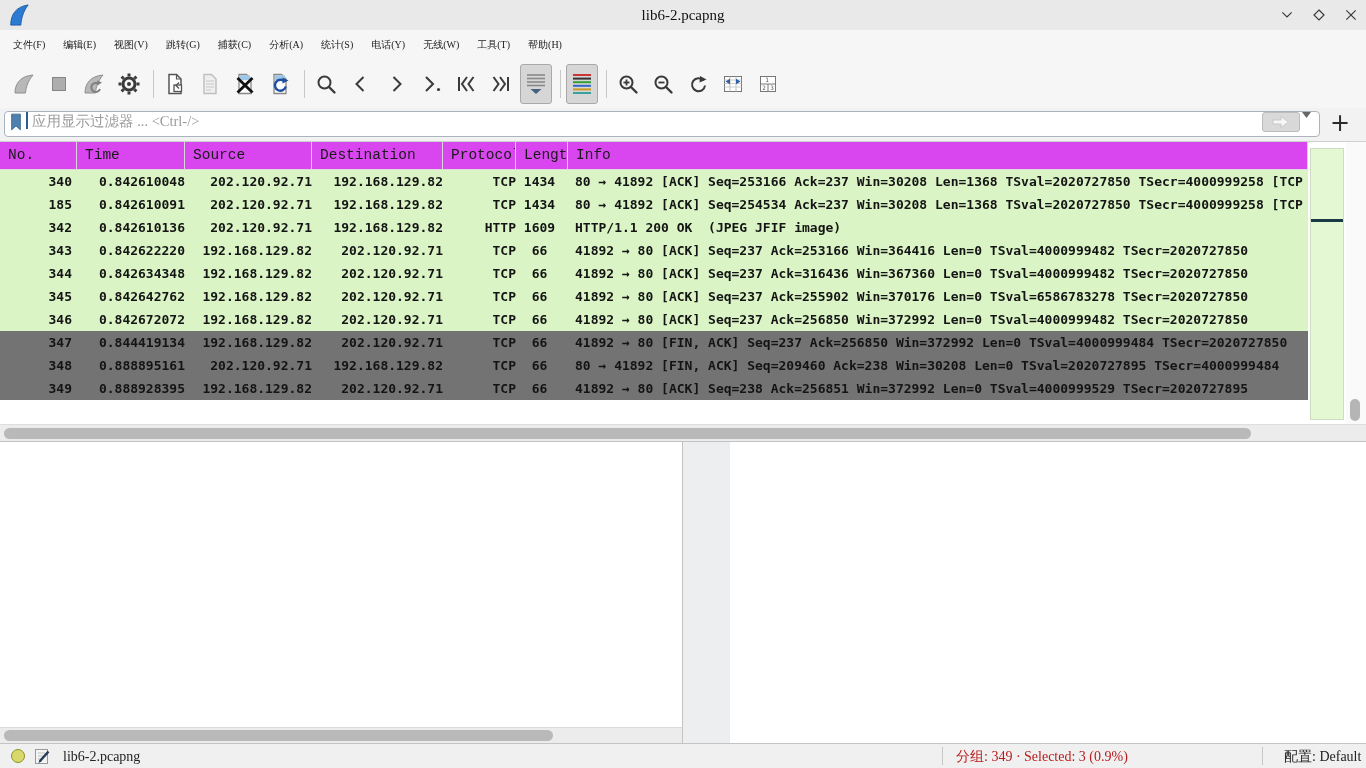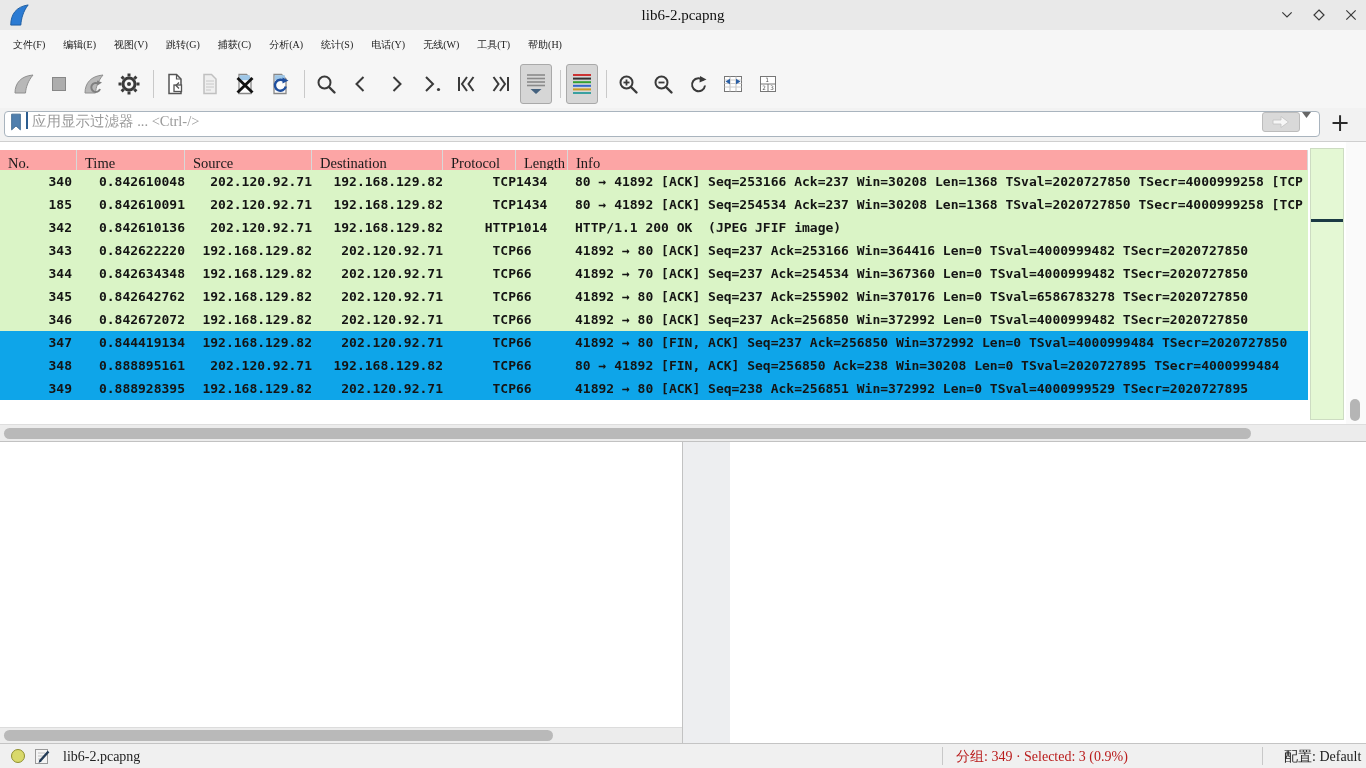--- a/index.html
+++ b/index.html
@@ -38,32 +38,32 @@
   .filter-placeholder{color:#9a9a9a;font-size:14.5px;margin-left:4px;flex:1;white-space:nowrap;overflow:hidden;}
   .apply-btn{width:36px;height:18px;background:#d9d9d9;border:1px solid #bcbcbc;border-radius:3px;
              display:flex;align-items:center;justify-content:center;margin-right:2px;}
   .apply-caret{margin-right:8px;}
   .filter-add{position:absolute;left:1328px;top:4px;width:24px;height:24px;font-size:24px;line-height:23px;
               text-align:center;color:#2a2a2a;font-family:"DejaVu Sans","Liberation Sans",sans-serif;}
 
   
   .packet-area{position:absolute;left:0;top:142px;width:1366px;height:282px;background:#ffffff;}
   .pl-grid{display:grid;grid-template-columns:77px 108px 127px 131px 73px 52px 1fr;}
-  .pl-header{position:absolute;left:0;top:8px;width:1308px;height:28px;background:#fca5a5;
-             border-bottom:1px solid #dadada;box-sizing:border-box;}
+  .pl-header{position:absolute;left:0;top:0;width:1308px;height:28px;background:#d946ef;
+             border-bottom:1px solid #dadada;box-sizing:border-box;font-family:Liberation Mono, monospace;}
   .pl-header span{font-size:14.5px;line-height:27px;padding-left:8px;border-right:1px solid #d8d8d8;
                   overflow:hidden;white-space:nowrap;box-sizing:border-box;}
   #packet-rows{position:absolute;left:0;top:28px;width:1308px;font-weight:bold;}
   .pl-row{width:1308px;height:23px;background:#daf4c6;}
-  .pl-row.selected{background:#0ea5e9;}
+  .pl-row.selected{background:#737373;}
   .pl-row span{font-family:"DejaVu Sans Mono","Liberation Mono",monospace;font-size:13px;line-height:23px;
                color:#141414;white-space:pre;overflow:hidden;box-sizing:border-box;}
   .c-no{text-align:right;padding-right:5px;}
   .c-time,.c-src,.c-dst,.c-proto{padding-left:8px;text-align:right;}
-  .c-len{text-align:left;padding-right:5px;}
+  .c-len{text-align:center;padding-right:5px;}
   .c-info{padding-left:7px;}
 
   .minimap{position:absolute;left:1310px;top:6px;width:34px;height:272px;background:#e4f8d4;
            border:1px solid #cddcc2;box-sizing:border-box;}
   .minimap-line{position:absolute;left:0;top:70px;width:100%;height:3px;background:#1b3a44;}
   .vscroll{position:absolute;left:1346px;top:0;width:20px;height:282px;background:#fafafa;}
   .vscroll .thumb{position:absolute;left:4px;top:257px;width:10px;height:22px;background:#b5b5b5;border-radius:5px;}
 
   
   .hscroll-top{position:absolute;left:0;top:424px;width:1366px;height:17px;background:#ececec;
@@ -367,40 +367,40 @@
         <span class="c-proto">TCP</span>
         <span class="c-len">1434</span>
         <span class="c-info">80 → 41892 [ACK] Seq=254534 Ack=237 Win=30208 Len=1368 TSval=2020727850 TSecr=4000999258 [TCP P</span>
       </div>
         <div class="pl-row pl-grid">
         <span class="c-no">342</span>
         <span class="c-time">0.842610136</span>
         <span class="c-src">202.120.92.71</span>
         <span class="c-dst">192.168.129.82</span>
         <span class="c-proto">HTTP</span>
-        <span class="c-len">1014</span>
+        <span class="c-len">1609</span>
         <span class="c-info">HTTP/1.1 200 OK  (JPEG JFIF image)</span>
       </div>
         <div class="pl-row pl-grid">
         <span class="c-no">343</span>
         <span class="c-time">0.842622220</span>
         <span class="c-src">192.168.129.82</span>
         <span class="c-dst">202.120.92.71</span>
         <span class="c-proto">TCP</span>
         <span class="c-len">66</span>
         <span class="c-info">41892 → 80 [ACK] Seq=237 Ack=253166 Win=364416 Len=0 TSval=4000999482 TSecr=2020727850</span>
       </div>
         <div class="pl-row pl-grid">
         <span class="c-no">344</span>
         <span class="c-time">0.842634348</span>
         <span class="c-src">192.168.129.82</span>
         <span class="c-dst">202.120.92.71</span>
         <span class="c-proto">TCP</span>
         <span class="c-len">66</span>
-        <span class="c-info">41892 → 70 [ACK] Seq=237 Ack=254534 Win=367360 Len=0 TSval=4000999482 TSecr=2020727850</span>
+        <span class="c-info">41892 → 80 [ACK] Seq=237 Ack=316436 Win=367360 Len=0 TSval=4000999482 TSecr=2020727850</span>
       </div>
         <div class="pl-row pl-grid">
         <span class="c-no">345</span>
         <span class="c-time">0.842642762</span>
         <span class="c-src">192.168.129.82</span>
         <span class="c-dst">202.120.92.71</span>
         <span class="c-proto">TCP</span>
         <span class="c-len">66</span>
         <span class="c-info">41892 → 80 [ACK] Seq=237 Ack=255902 Win=370176 Len=0 TSval=6586783278 TSecr=2020727850</span>
       </div>
@@ -422,21 +422,21 @@
         <span class="c-len">66</span>
         <span class="c-info">41892 → 80 [FIN, ACK] Seq=237 Ack=256850 Win=372992 Len=0 TSval=4000999484 TSecr=2020727850</span>
       </div>
         <div class="pl-row pl-grid selected">
         <span class="c-no">348</span>
         <span class="c-time">0.888895161</span>
         <span class="c-src">202.120.92.71</span>
         <span class="c-dst">192.168.129.82</span>
         <span class="c-proto">TCP</span>
         <span class="c-len">66</span>
-        <span class="c-info">80 → 41892 [FIN, ACK] Seq=256850 Ack=238 Win=30208 Len=0 TSval=2020727895 TSecr=4000999484</span>
+        <span class="c-info">80 → 41892 [FIN, ACK] Seq=209460 Ack=238 Win=30208 Len=0 TSval=2020727895 TSecr=4000999484</span>
       </div>
         <div class="pl-row pl-grid selected">
         <span class="c-no">349</span>
         <span class="c-time">0.888928395</span>
         <span class="c-src">192.168.129.82</span>
         <span class="c-dst">202.120.92.71</span>
         <span class="c-proto">TCP</span>
         <span class="c-len">66</span>
         <span class="c-info">41892 → 80 [ACK] Seq=238 Ack=256851 Win=372992 Len=0 TSval=4000999529 TSecr=2020727895</span>
       </div>

